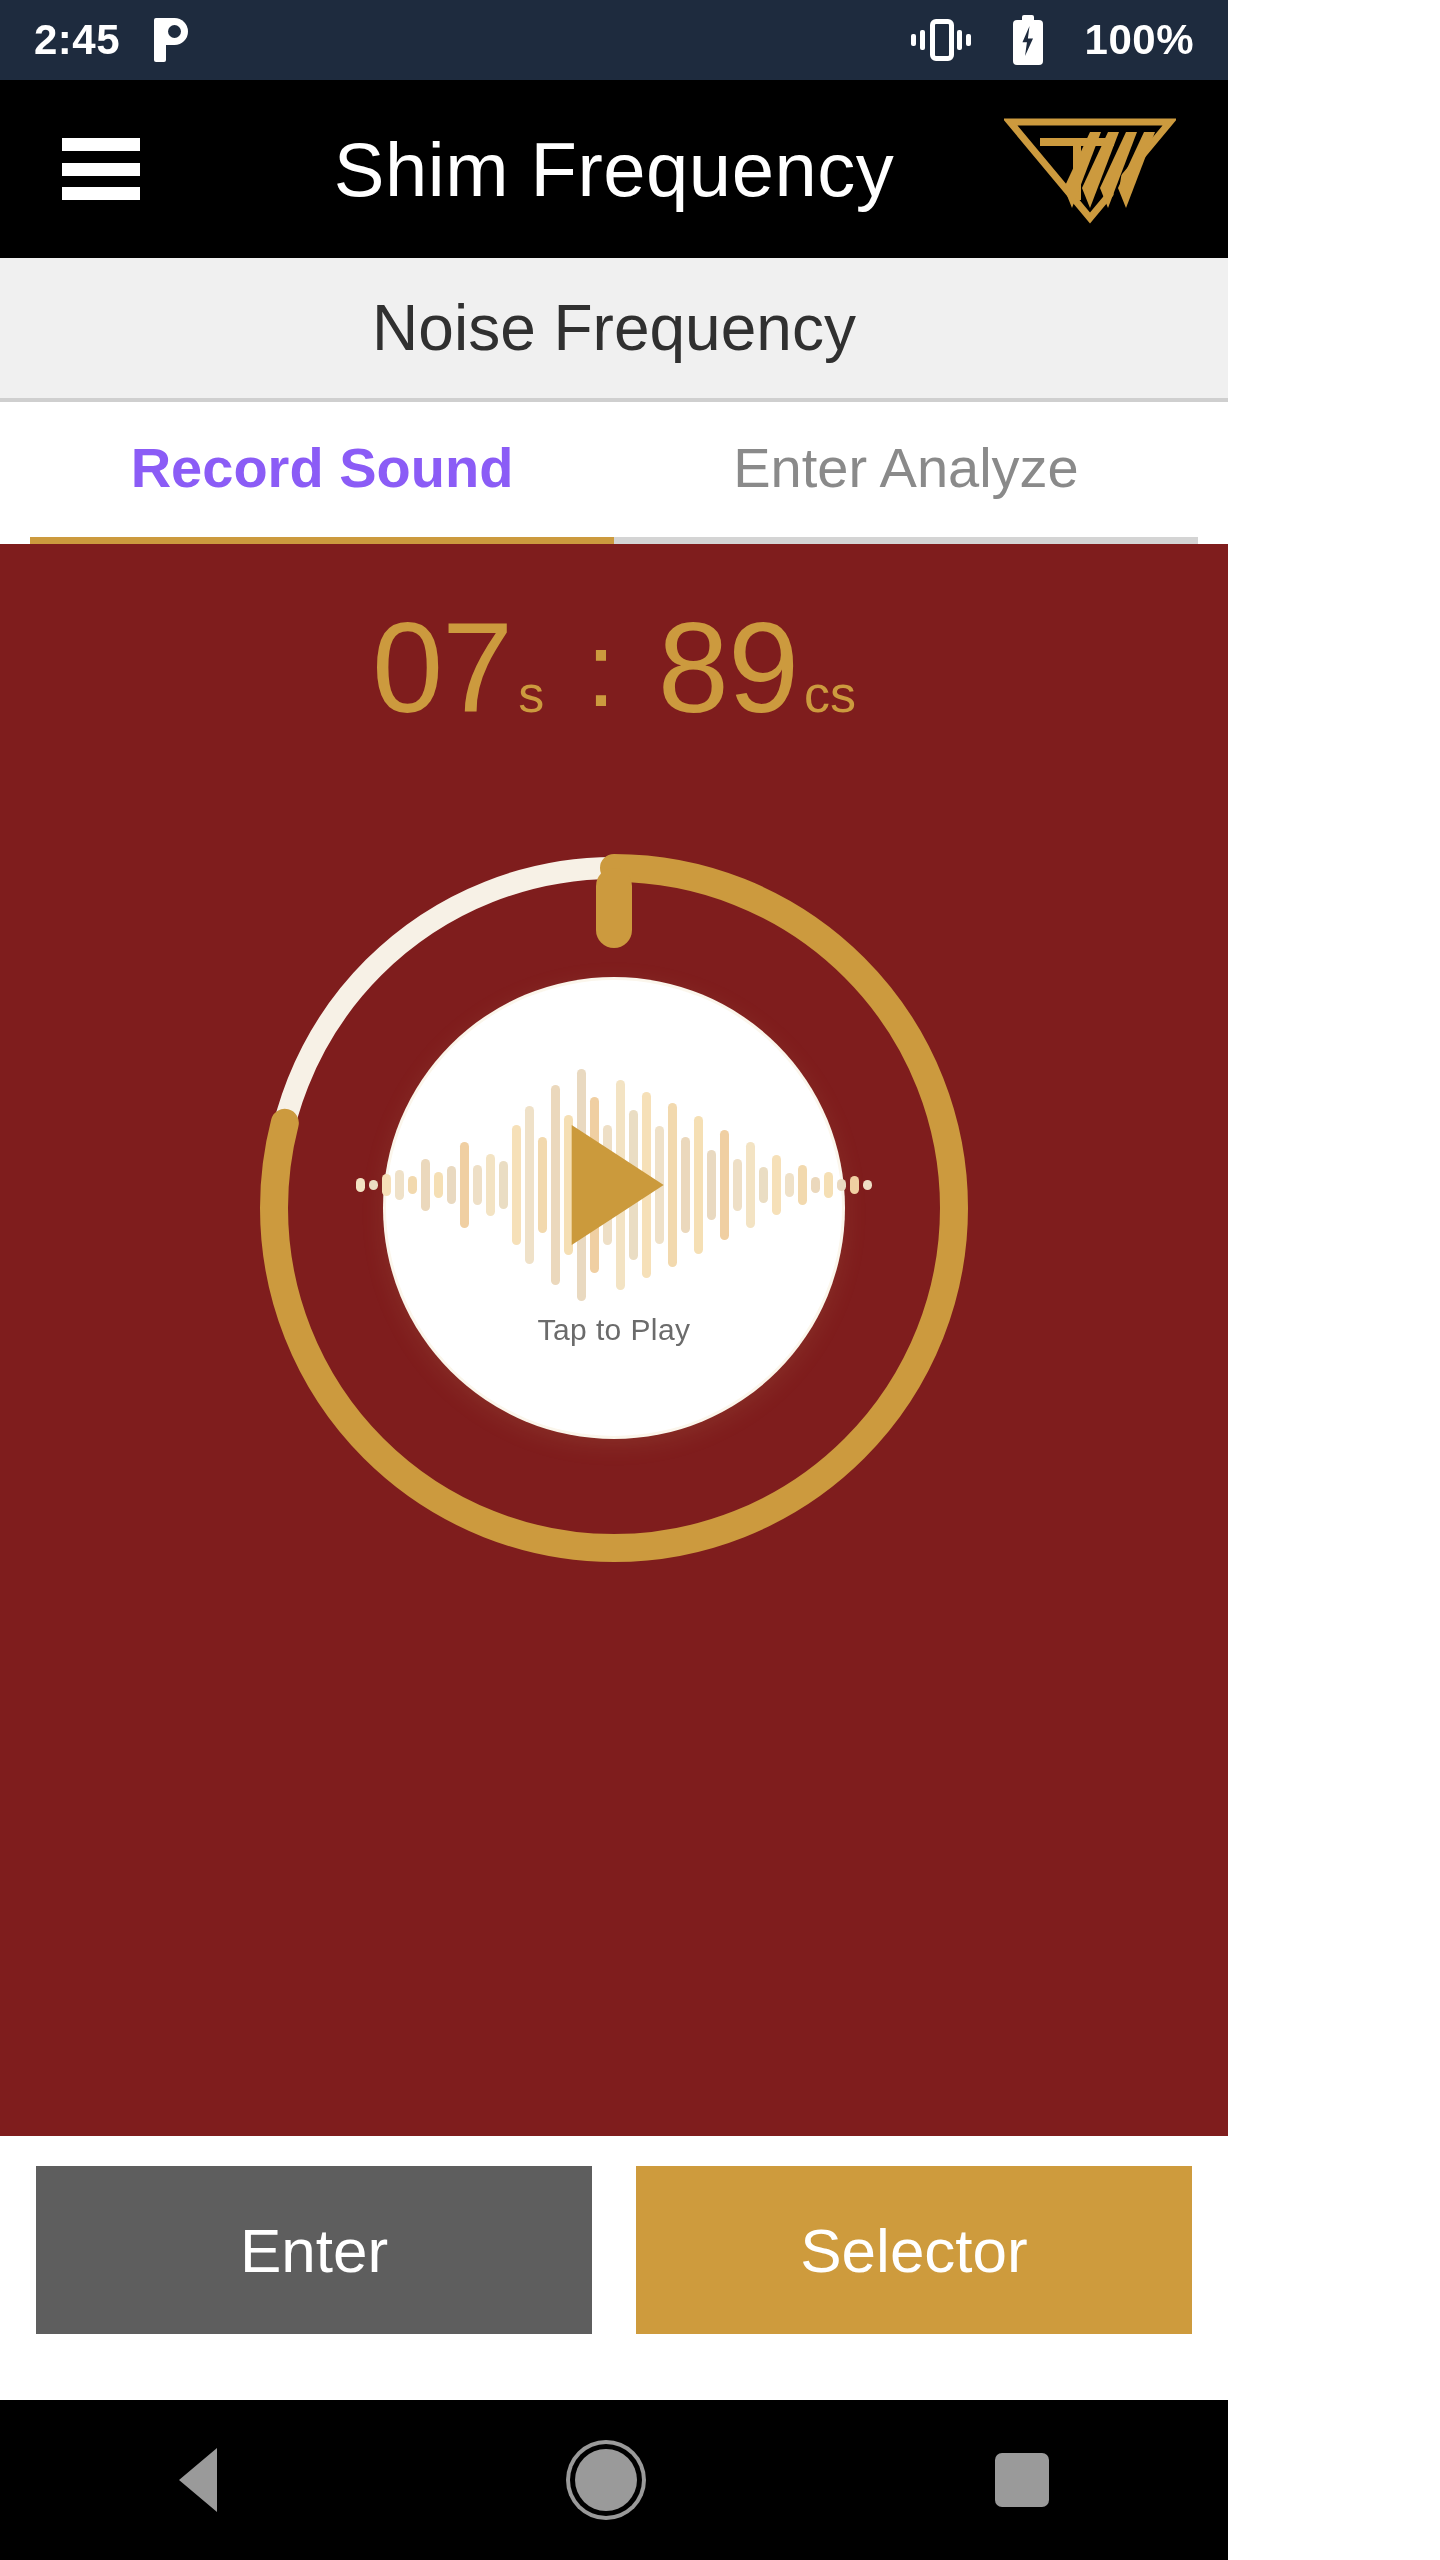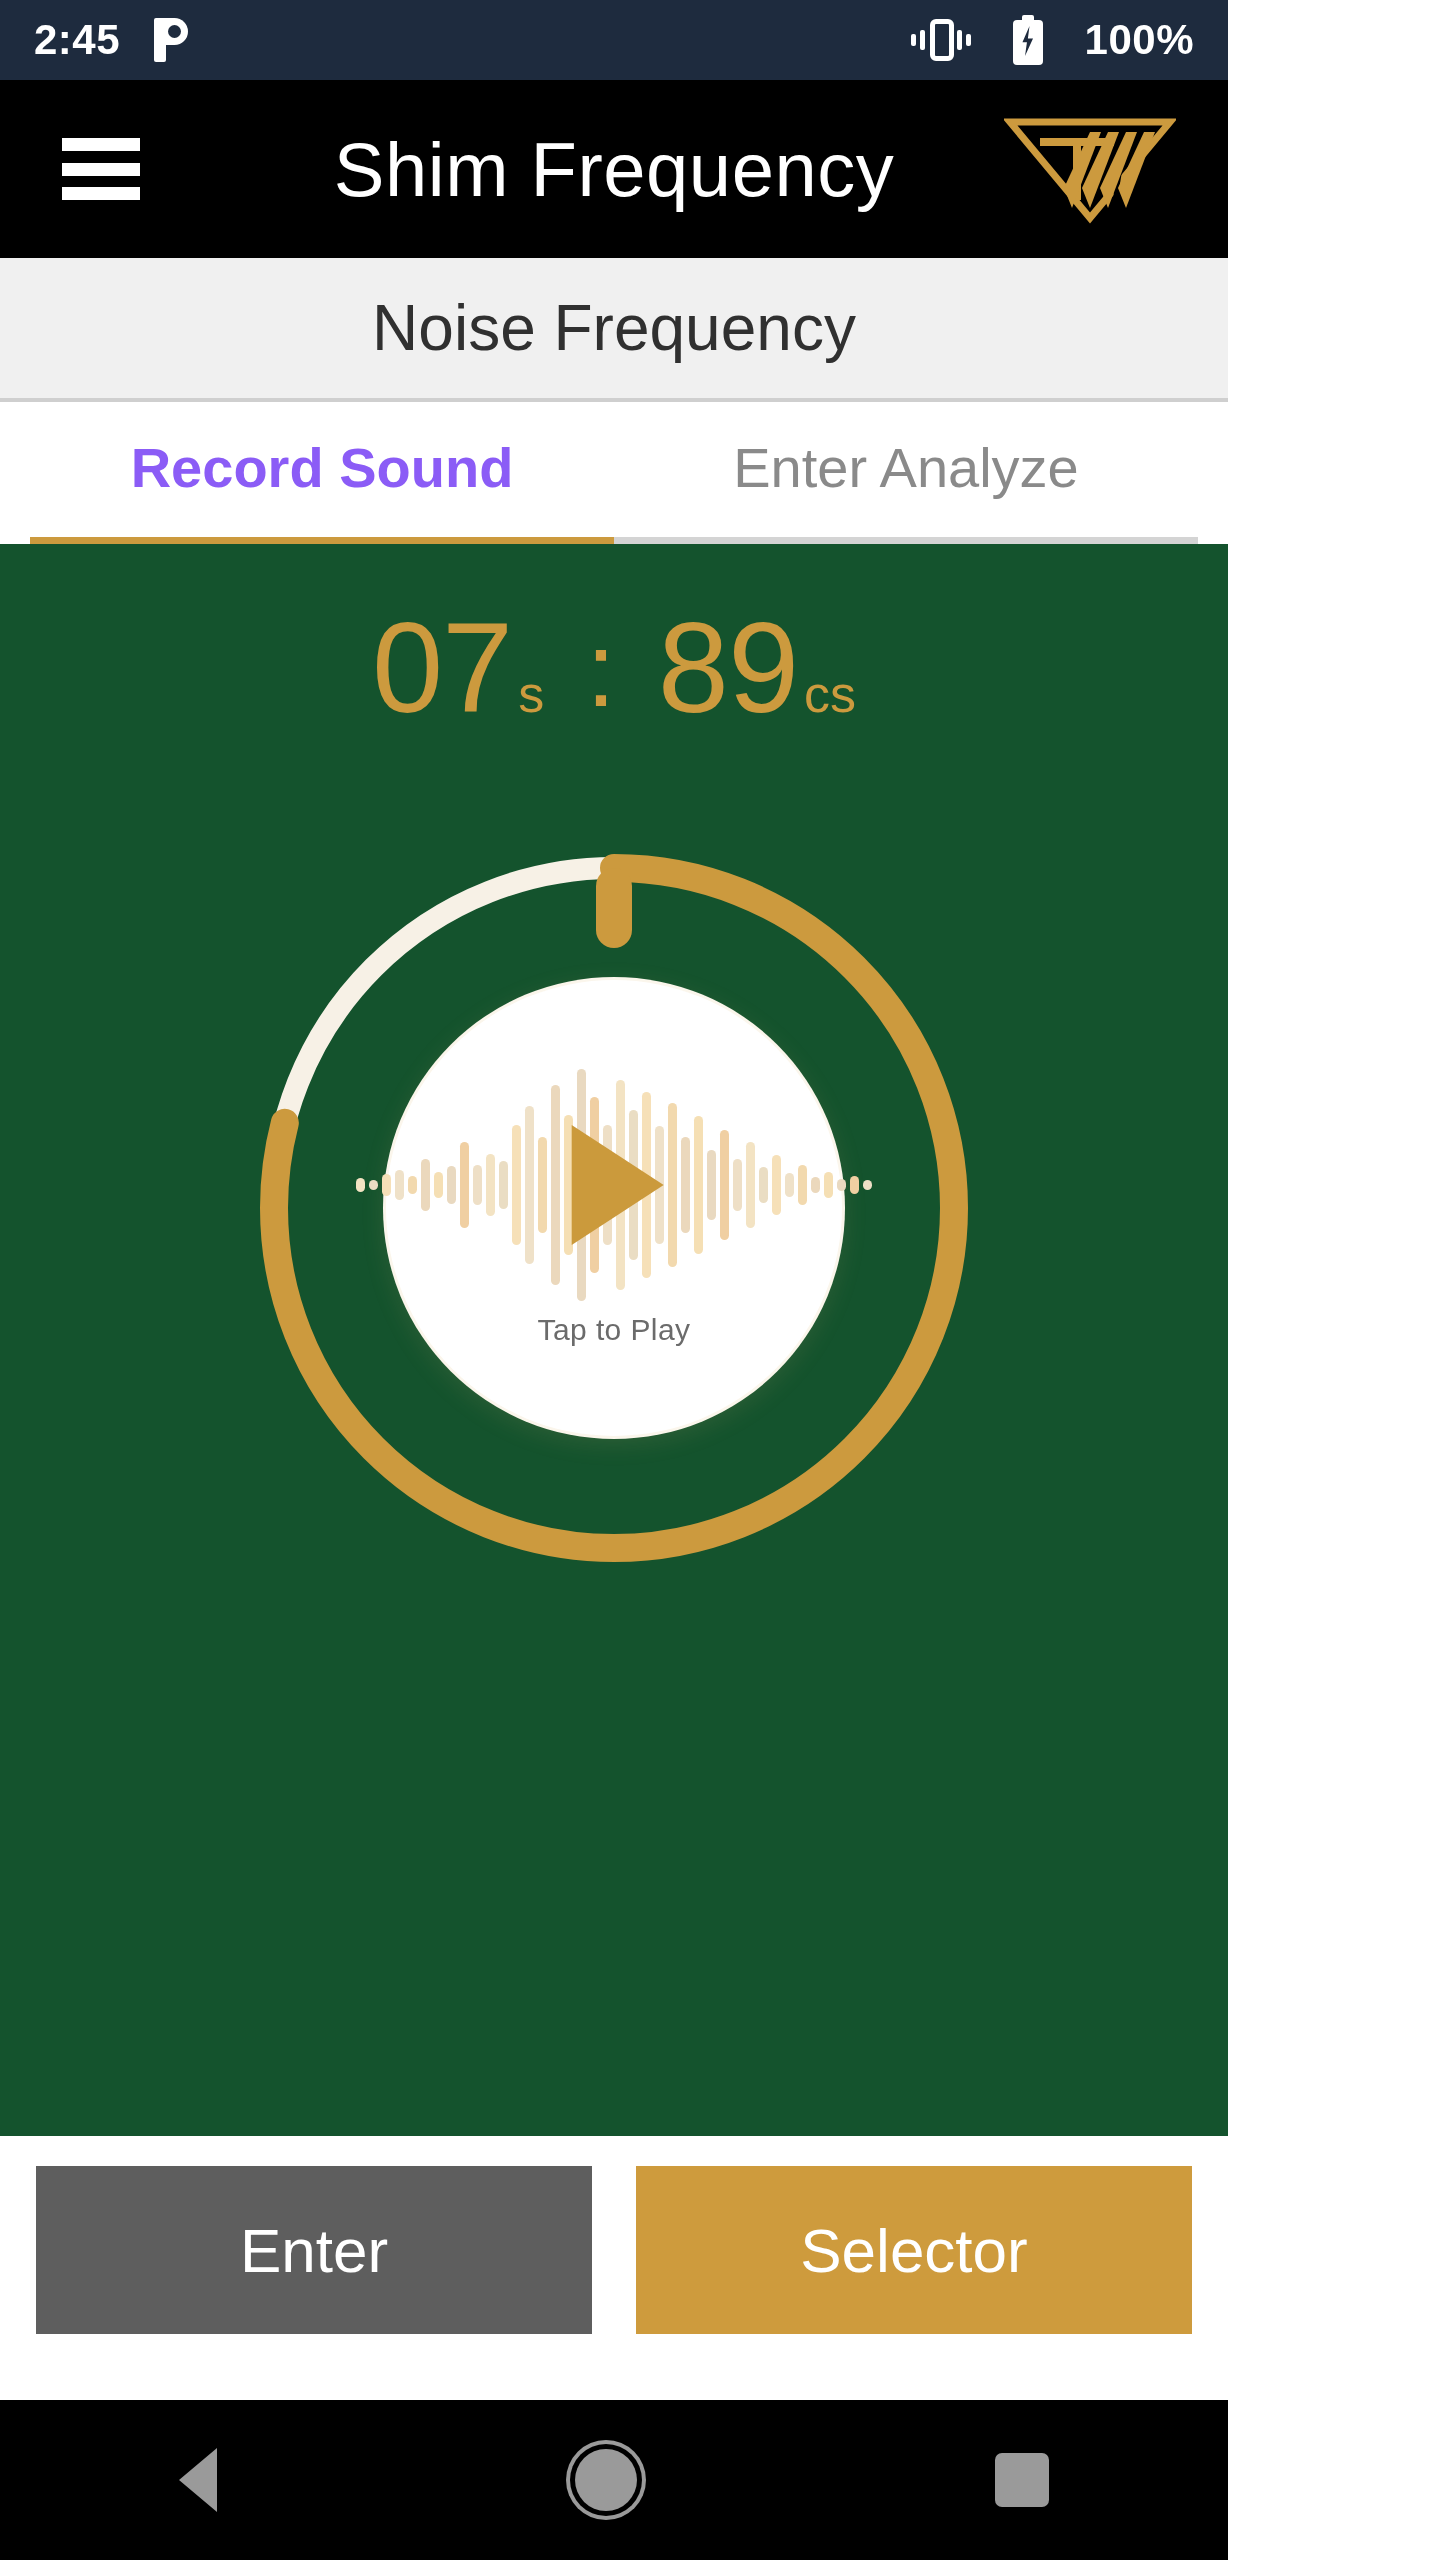--- a/index.html
+++ b/index.html
@@ -132,21 +132,21 @@
   .tab-underline-active {
     position:absolute; left:30px; bottom:0;
     width:calc(50% - 30px);
     height:7px; background:#CC9A3E;
   }
 
   
   .content {
     flex:1 1 auto;
     position:relative;
-    background:#14532d;
+    background:#7f1d1d;
   }
 
   
   .timer {
     margin-top:60px;
     display:flex; align-items:baseline; justify-content:center;
     color:#CC9A3E;
     line-height:1;
   }
   .t-num { font-size:128px; font-weight:400; letter-spacing:-1px; }

